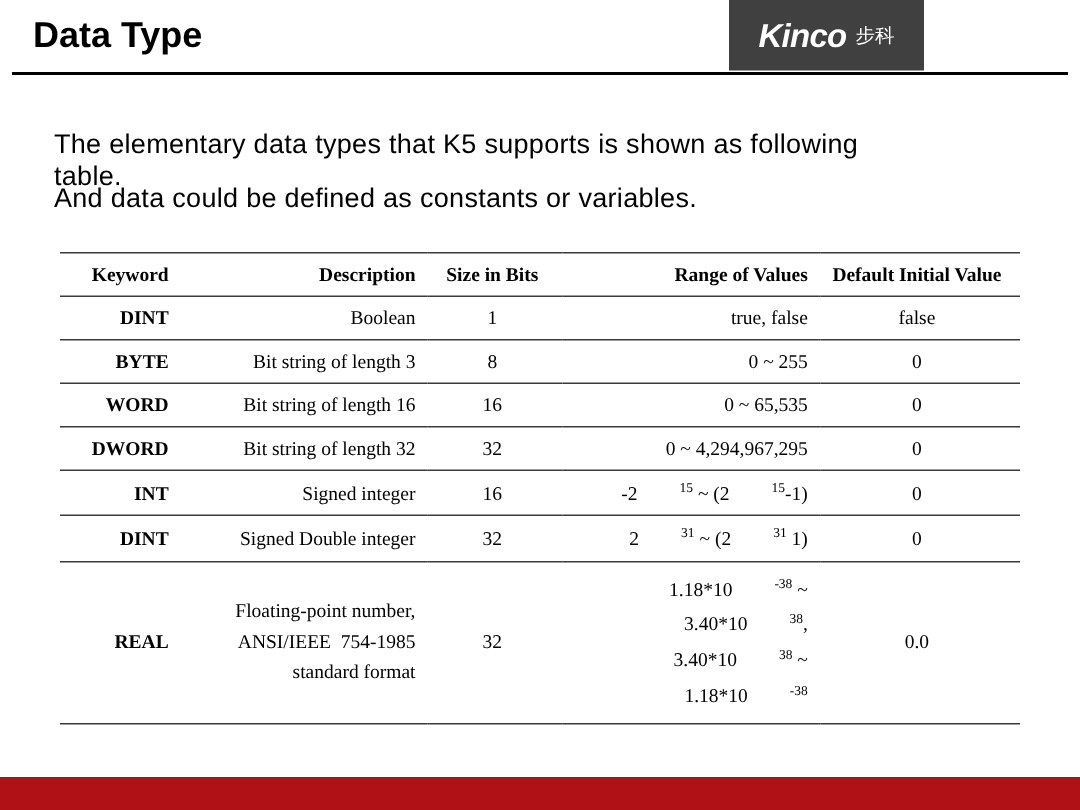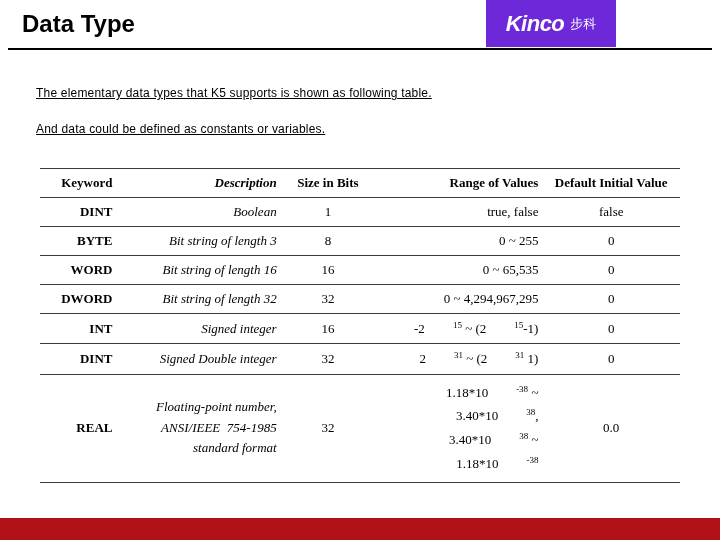--- a/index.html
+++ b/index.html
@@ -33,21 +33,21 @@
     width: 704px;
     height: 0;
     border-top: 2px solid #000;
   }
   .brand-box {
     position: absolute;
     top: 0;
     right: 0;
     width: 130px;
     height: 47px;
-    background: #6d28d9;
+    background: #404040;
     color: #fff;
     font-family: Arial, sans-serif;
     display: flex;
     align-items: center;
     justify-content: center;
   }
   .brand-main {
     font-size: 22px;
     font-weight: 700;
     font-style: italic;
@@ -56,24 +56,23 @@
   .brand-cn {
     font-size: 13px;
     margin-left: 6px;
     font-weight: 400;
     align-self: center;
   }
   .body-text {
     position: absolute;
     left: 36px;
     font-family: Tahoma, Verdana, sans-serif;
-    font-size: 12px;
+    font-size: 18px;
     color: #000;
     letter-spacing: 0.2px;
-    text-decoration: underline;
   }
   .p1 { top: 86px; }
   .p2 { top: 122px; }
 
   .tbl {
     position: absolute;
     left: 40px;
     top: 168px;
     width: 640px;
     border-collapse: collapse;
@@ -87,21 +86,21 @@
     border-left: 0;
     border-right: 0;
     padding: 6px 8px 6px 4px;
     text-align: right;
     vertical-align: middle;
   }
   .tbl th {
     font-weight: 700;
   }
   .tbl .col-key   { width: 72px; font-weight: 700; }
-  .tbl .col-desc  { width: 165px; font-style: italic; }
+  .tbl .col-desc  { width: 165px; }
   .tbl .col-size  { width: 90px; text-align: center; }
   .tbl .col-range { width: 175px; }
   .tbl .col-def   { width: 138px; text-align: center; }
   .tbl th.col-size, .tbl td.col-size { text-align: center; }
   .tbl th.col-def, .tbl td.col-def { text-align: center; }
   .tbl tbody td:first-child { font-weight: 700; }
   .real-desc { line-height: 1.6; }
   .real-range { line-height: 1.8; }
   sup { font-size: 9px; vertical-align: super; padding-left: 28px; }
 

